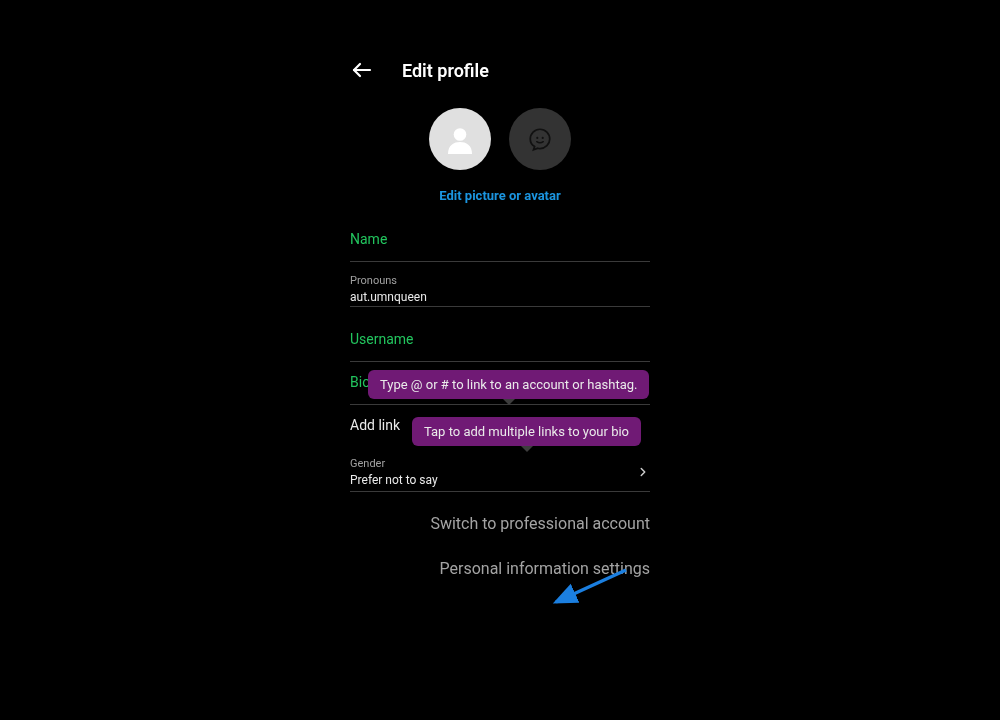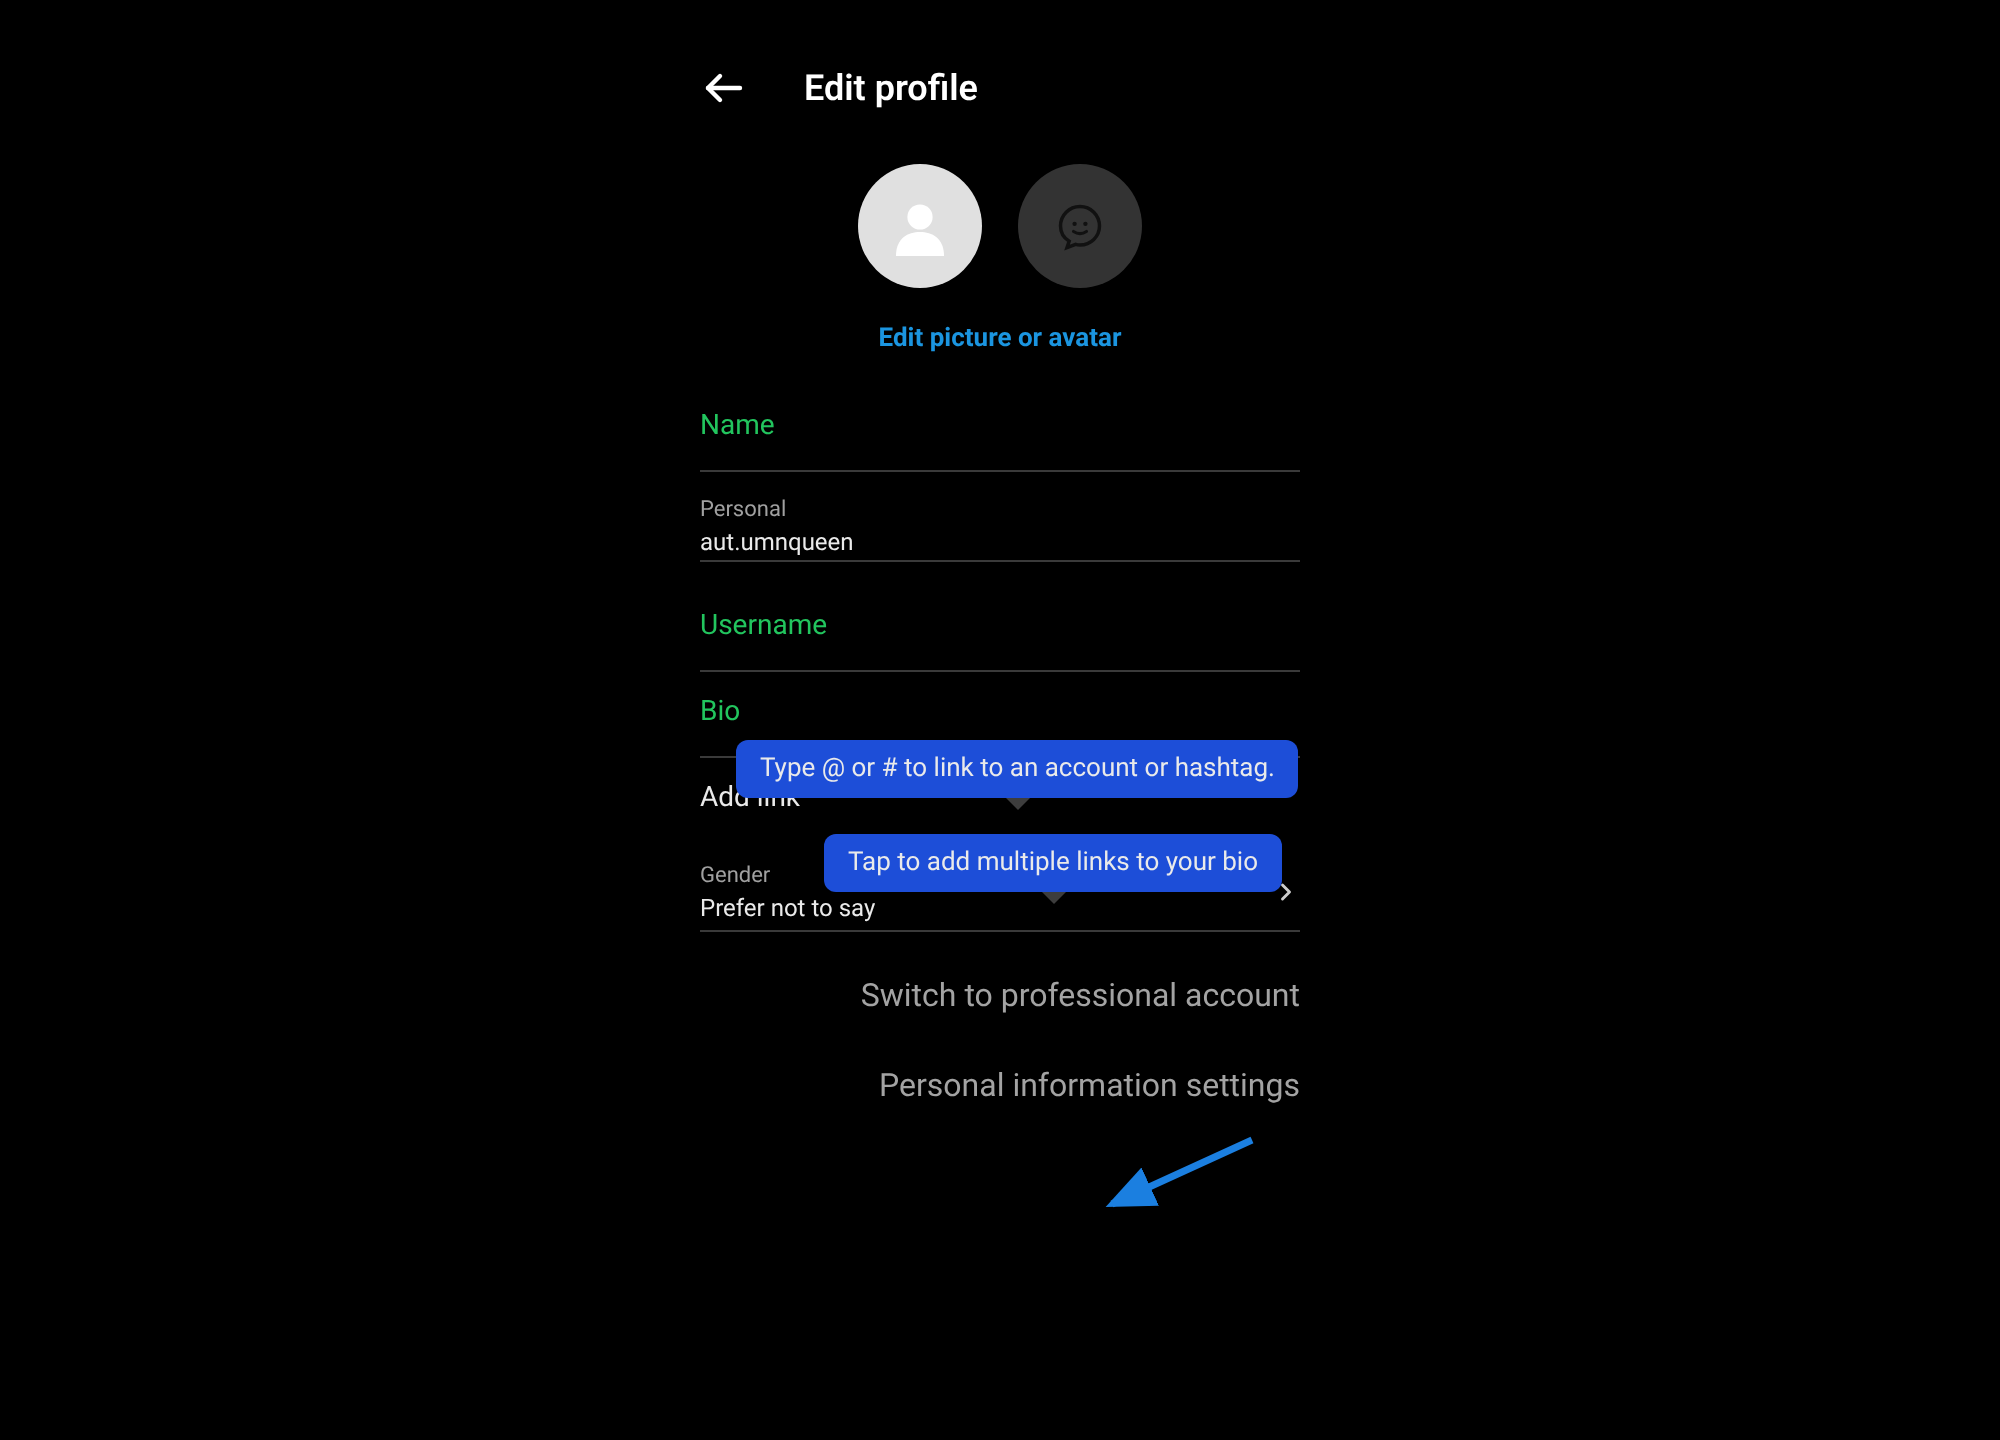--- a/index.html
+++ b/index.html
@@ -8,21 +8,21 @@
       width: 1000px;
       height: 720px;
       font-family: -apple-system, BlinkMacSystemFont, "Segoe UI", Roboto, Helvetica, Arial, sans-serif;
       color: #fff;
       overflow: hidden;
       position: relative;
     }
     .container {
       width: 300px;
       margin: 0 auto;
-      padding-top: 32px;
+      padding-top: 58px;
     }
     .header {
       display: flex;
       align-items: center;
       gap: 28px;
       margin-bottom: 26px;
     }
     .back-arrow {
       width: 24px;
       height: 24px;
@@ -100,21 +100,21 @@
     .link-row {
       color: #a3a3a3;
       font-size: 16px;
       cursor: pointer;
       padding: 10px 0;
       margin-top: 6px;
       text-align: right;
     }
     .tooltip {
       position: absolute;
-      background: #1d4ed8;
+      background: #701a75;
       color: #eaeaea;
       font-size: 13px;
       padding: 7px 12px;
       border-radius: 6px;
       white-space: nowrap;
     }
     .tooltip::after {
       content: "";
       position: absolute;
       top: 100%;
@@ -166,21 +166,21 @@
     </div>
   </div>
 
   <div class="edit-link">Edit picture or avatar</div>
 
   <div class="field field-empty">
     <div class="field-label-only">Name</div>
   </div>
 
   <div class="field">
-    <div class="field-small-label">Personal</div>
+    <div class="field-small-label">Pronouns</div>
     <div class="field-value">aut.umnqueen</div>
   </div>
 
   <div class="spacer-md"></div>
 
   <div class="field field-empty">
     <div class="field-label-only">Username</div>
   </div>
 
   <div class="field field-empty">

